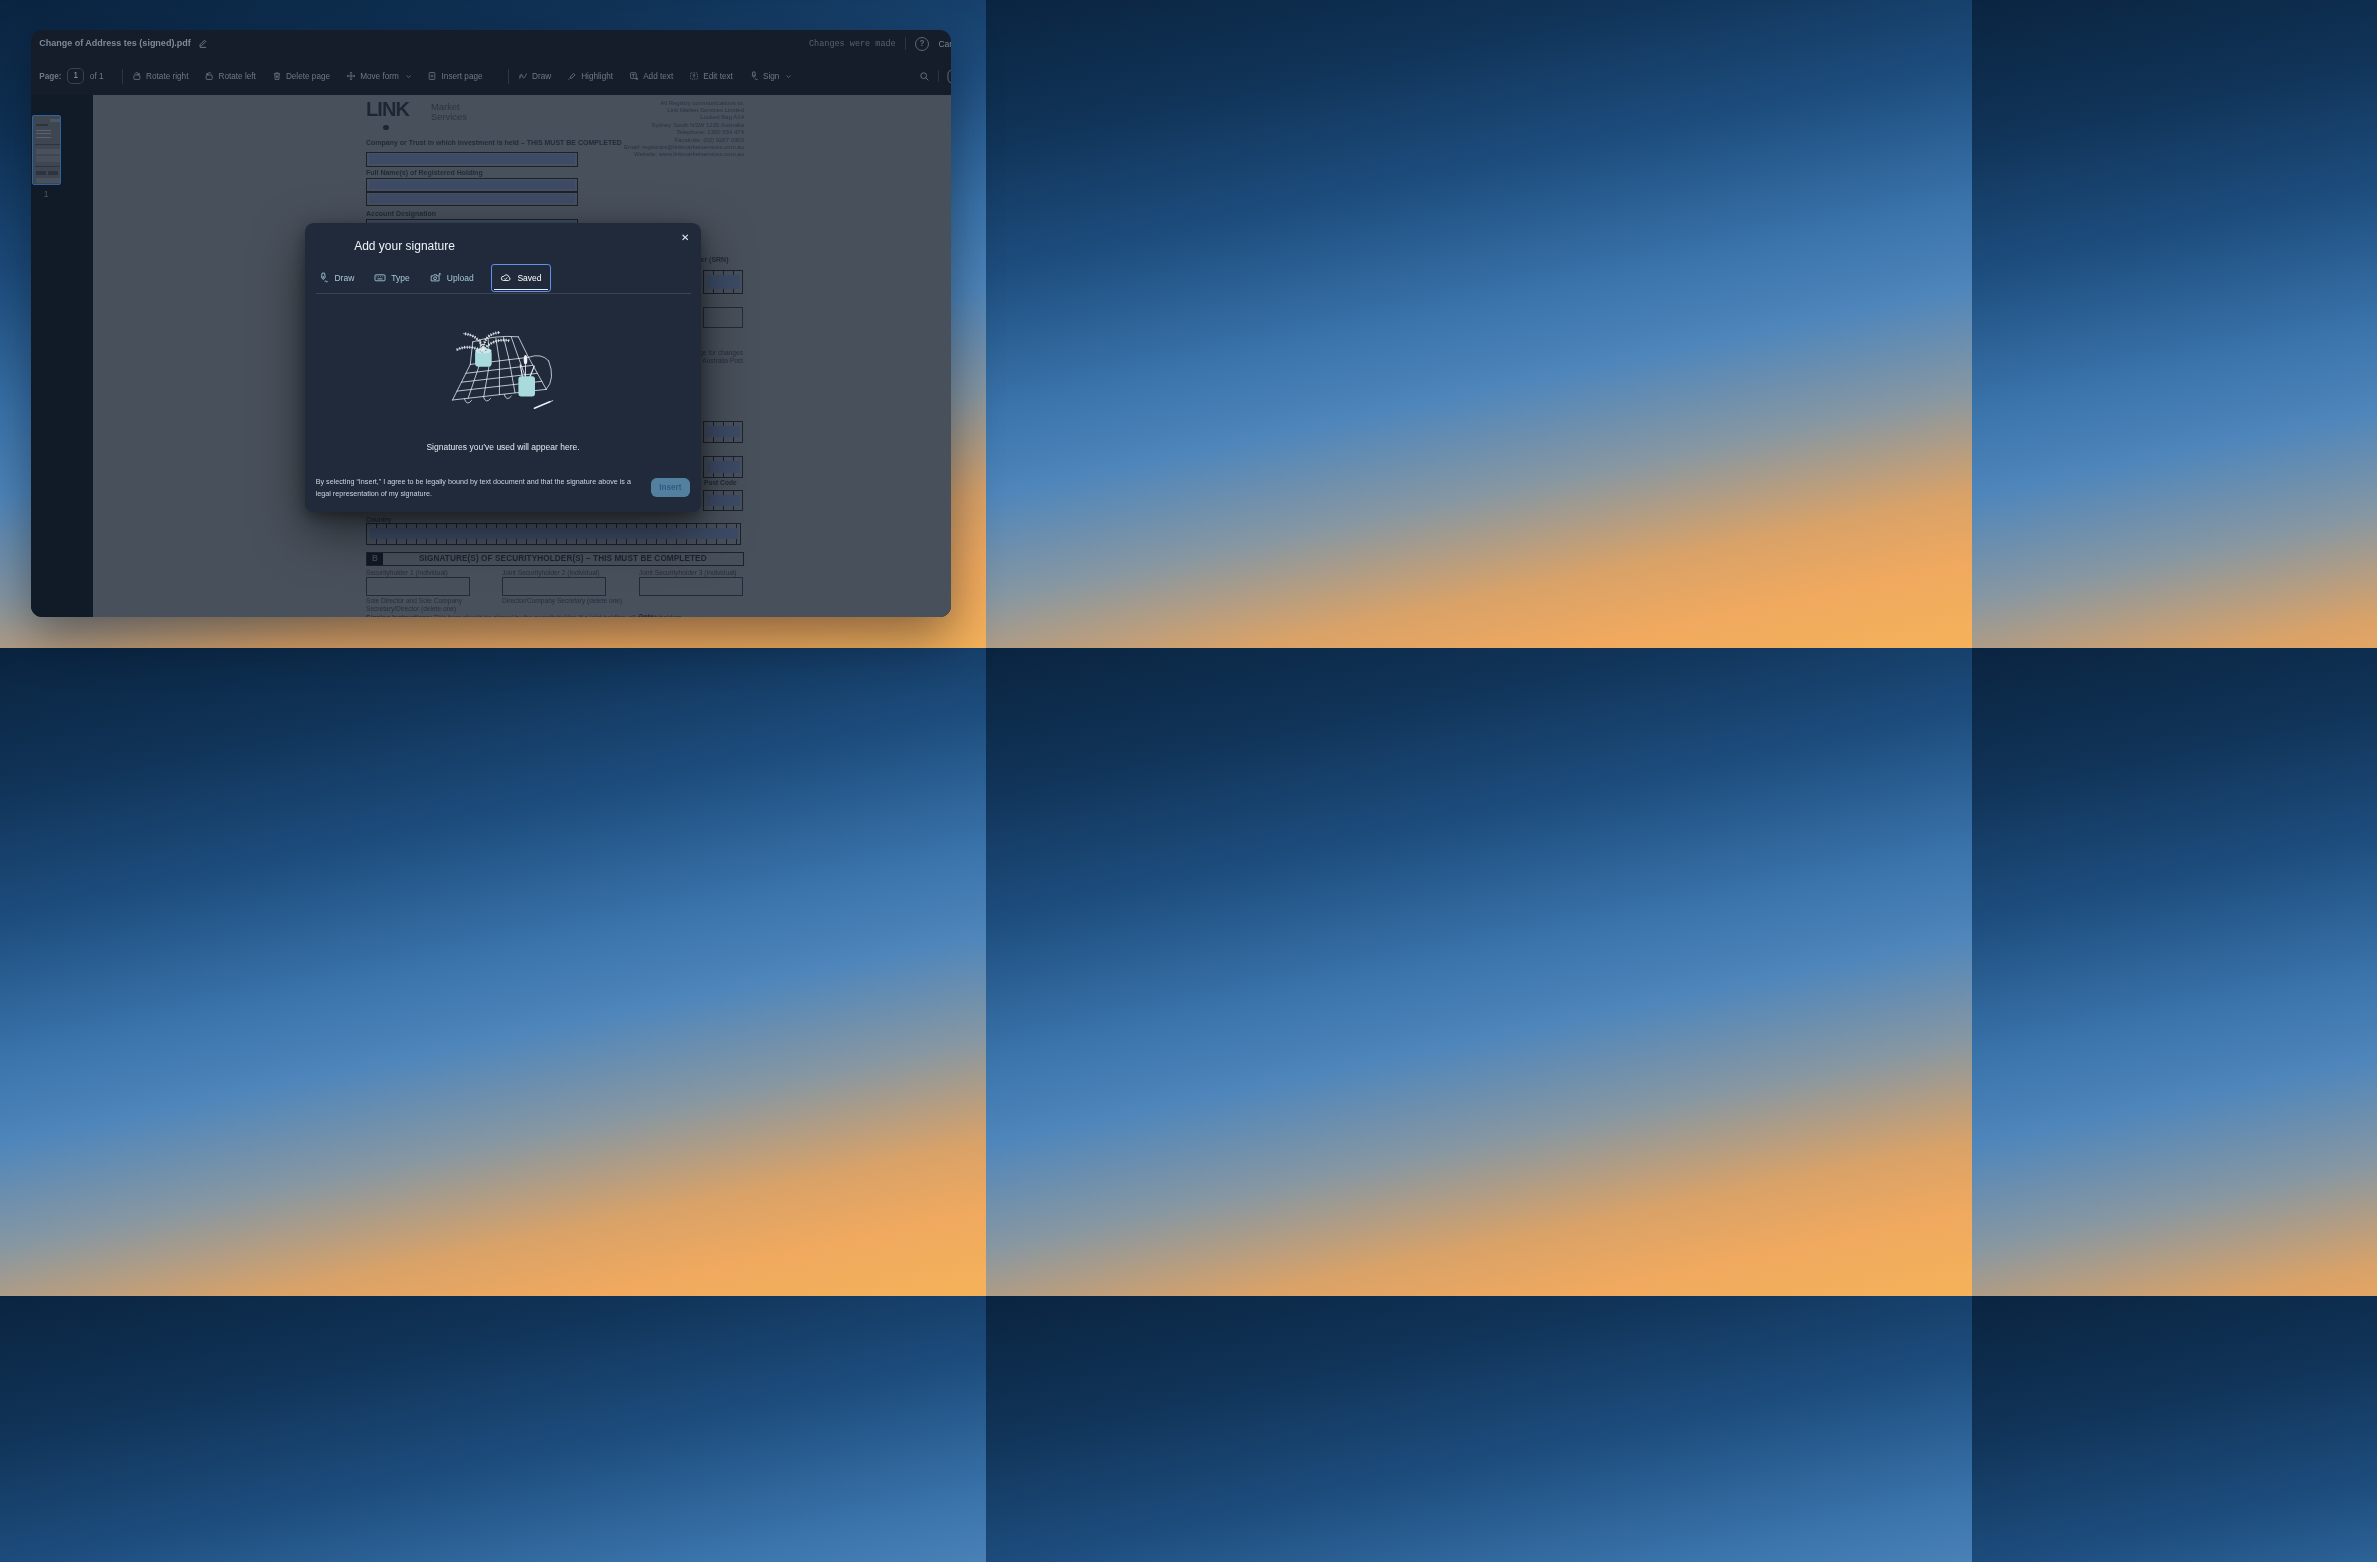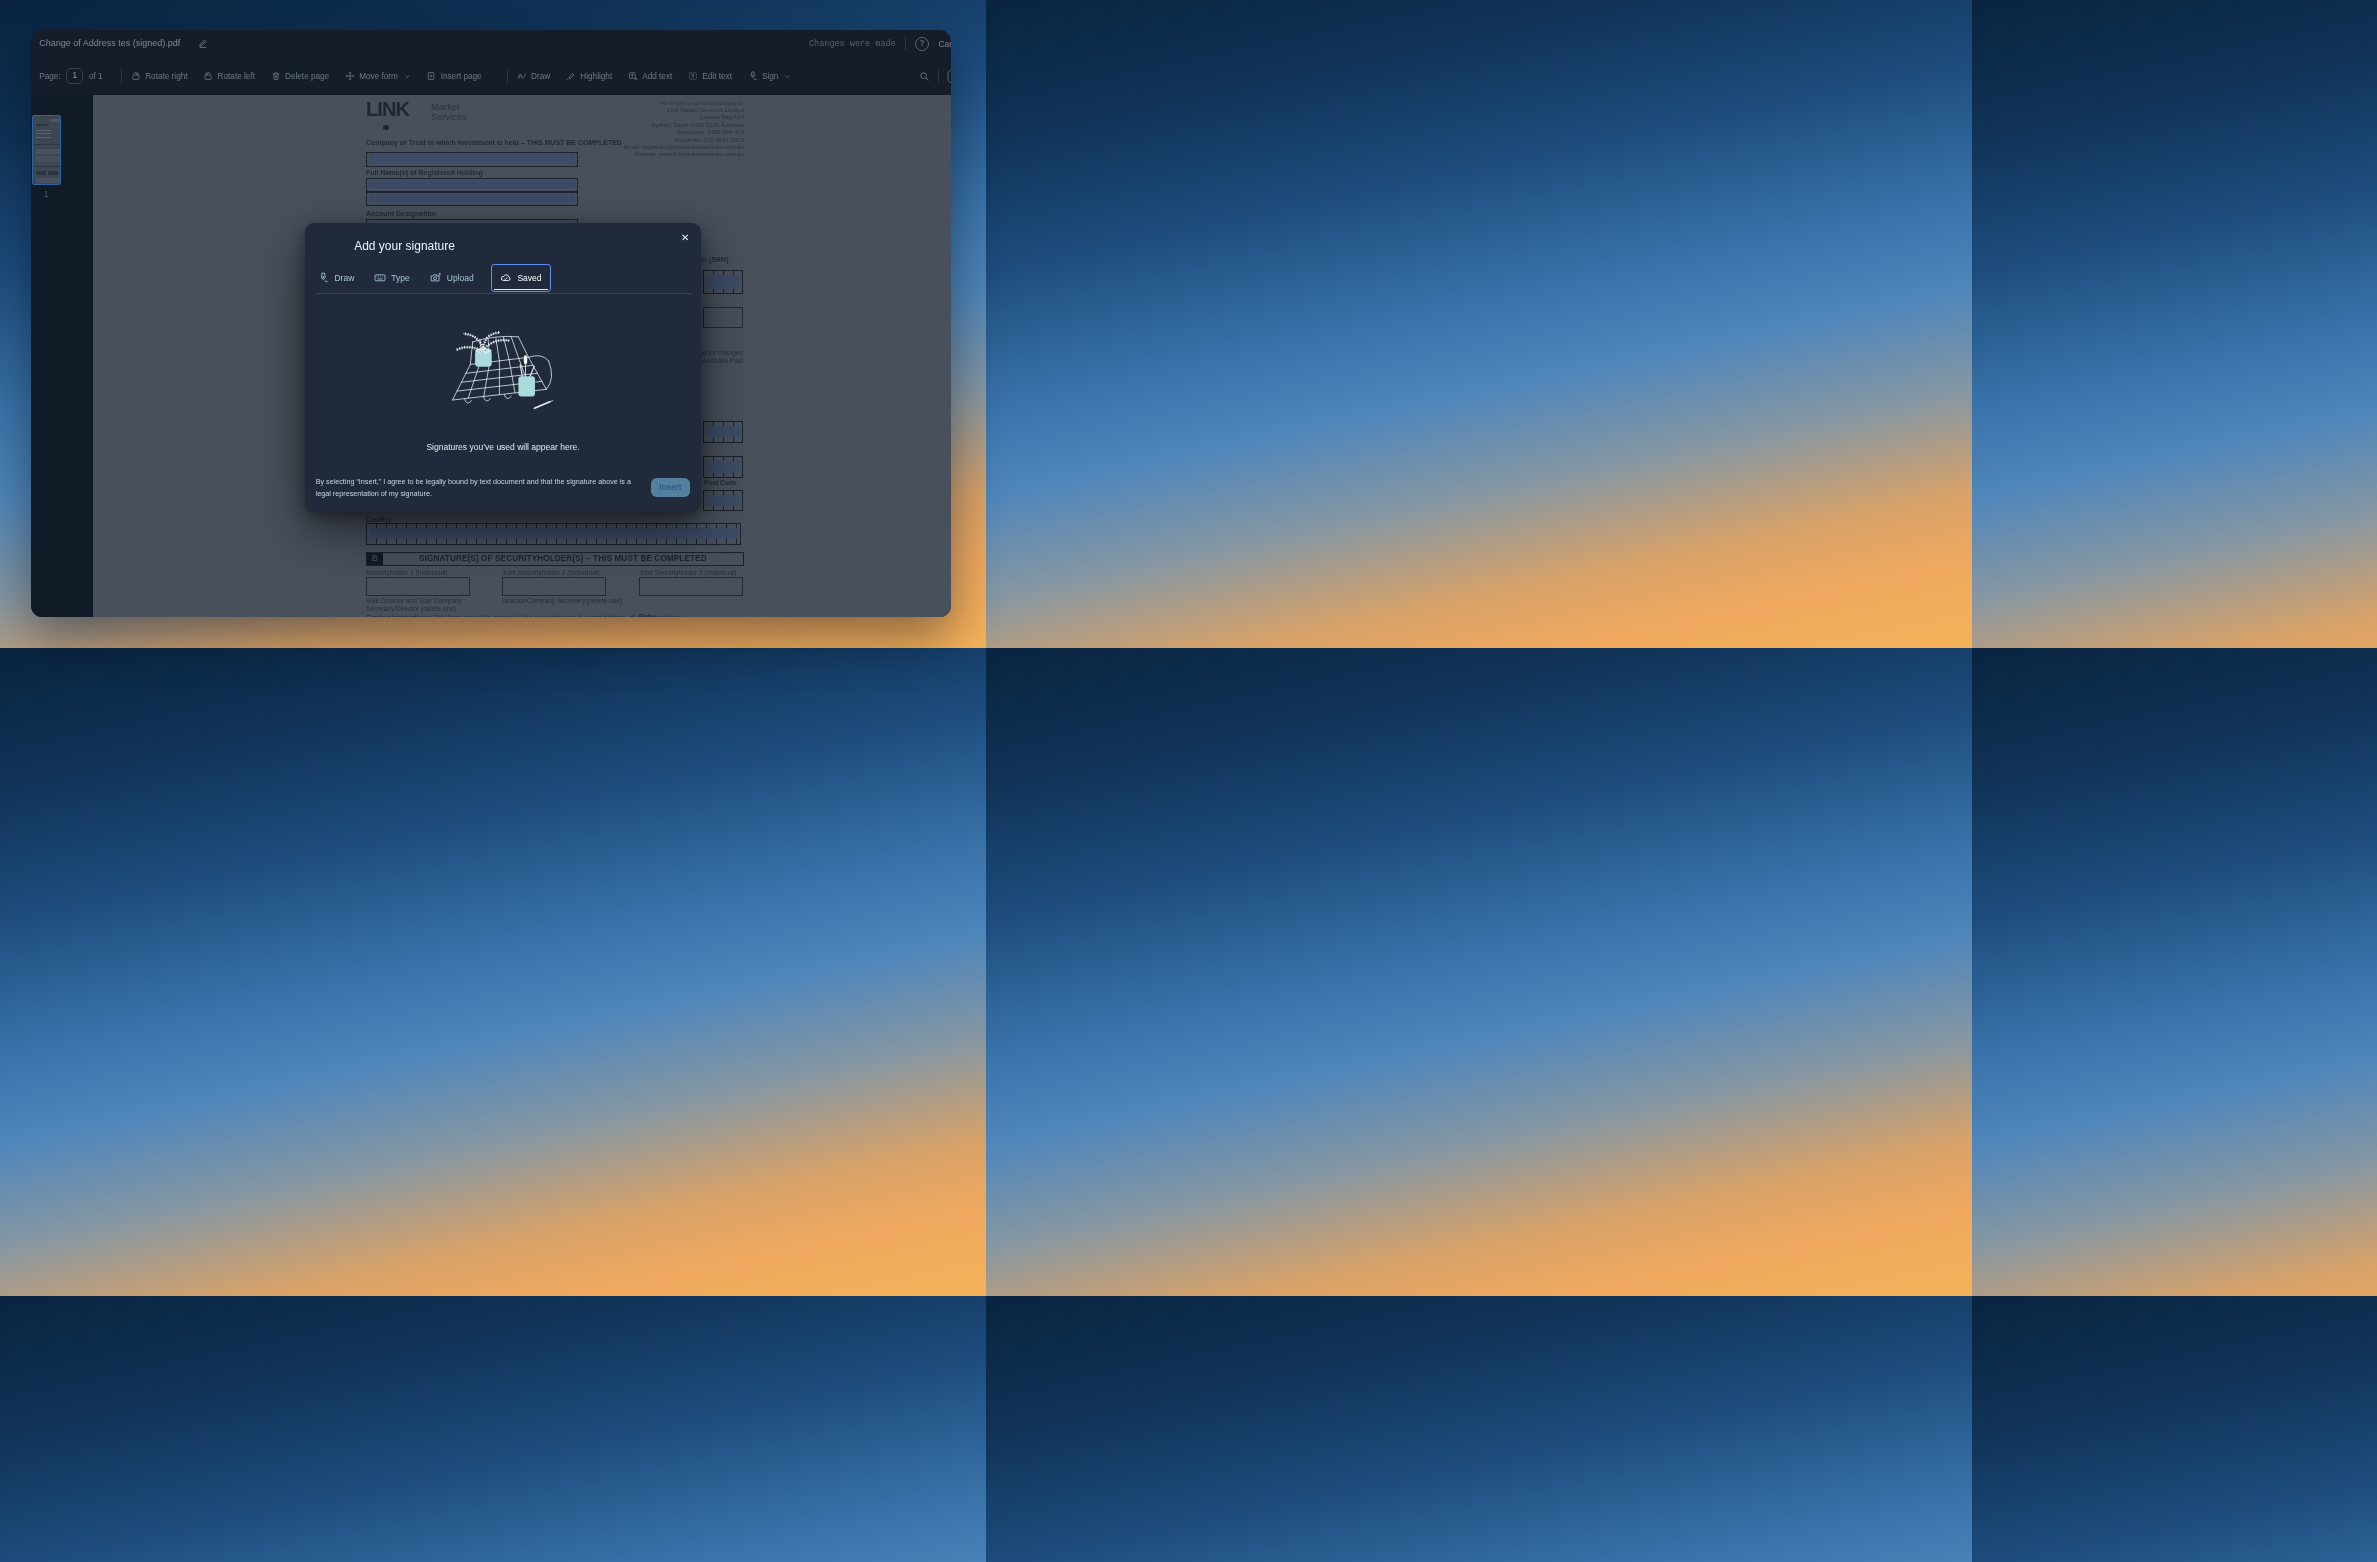--- a/index.html
+++ b/index.html
@@ -8,34 +8,34 @@
     #0a2440 0%, #103357 16%, #1d4d7e 32%, #3a74ab 48%, #4f86bb 58%,
     #8797a2 70%, #d9a268 82%, #f0a95f 90%, #f5b259 100%);}
   *{box-sizing:border-box;}
 
   
   .win{position:absolute;left:31px;top:29.5px;width:920px;height:587px;
     background:#151d2a;border-radius:11.3px;overflow:hidden;
     box-shadow:0 19px 50px rgba(5,10,25,.45);}
 
   .titlebar{position:relative;height:28px;}
-  .doc-title{position:absolute;left:8.2px;top:8.2px;font-size:9px;color:#7e8898;}
+  .doc-title{position:absolute;left:8.2px;top:8.2px;font-size:9px;color:#7e8898;font-weight:bold;}
   .title-edit{position:absolute;left:167px;top:8.2px;width:10px;height:10px;color:#7e8898;}
   .tb-right{position:absolute;left:778px;top:0;height:28px;display:flex;align-items:center;gap:9.4px;}
   .status-text{font-size:8.5px;color:#566070;white-space:nowrap;font-family:Liberation Mono, monospace;}
   .vdiv{width:0.6px;height:12.6px;background:#2a3442;}
   .help-btn{width:14px;height:14px;border:1px solid #5e6876;border-radius:50%;
     color:#5e6876;font-size:8.2px;font-weight:700;display:flex;align-items:center;justify-content:center;}
   .cancel-btn{font-size:8.5px;color:#7b8493;white-space:nowrap;}
 
   
   .toolbar{position:relative;height:37px;display:flex;align-items:center;
     padding-left:8.2px;color:#6e7886;font-size:8.2px;}
   .toolbar svg{flex:none;}
-  .page-label{margin-right:5.7px;}
+  .page-label{margin-right:5.7px;font-weight:bold;}
   .page-input{width:17px;height:16.3px;border:0.6px solid #39424f;border-radius:5px;
     background:transparent;color:#959eac;font-size:8.2px;text-align:center;
     font-family:"Liberation Sans",sans-serif;margin-right:5.7px;}
   .page-of{margin-right:8.8px;}
   .tdiv{width:0.6px;height:15px;background:#2a3442;margin:0 9.4px;}
   .tb-item{display:flex;align-items:center;gap:4.4px;margin-right:15.7px;white-space:nowrap;}
   .tb-item .chev{margin-left:1.3px;}
   .tb-icons-right{position:absolute;left:888px;top:0;height:37px;display:flex;align-items:center;gap:8.2px;color:#6e7886;}
 
   

